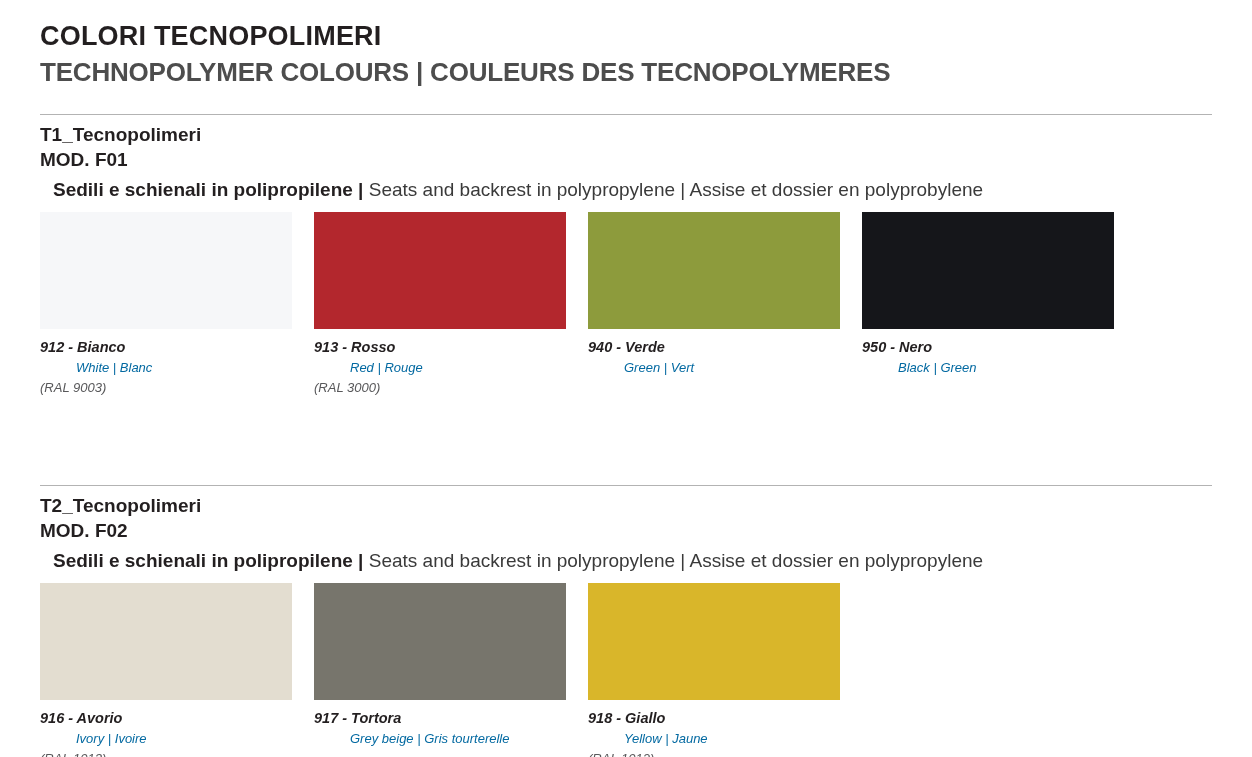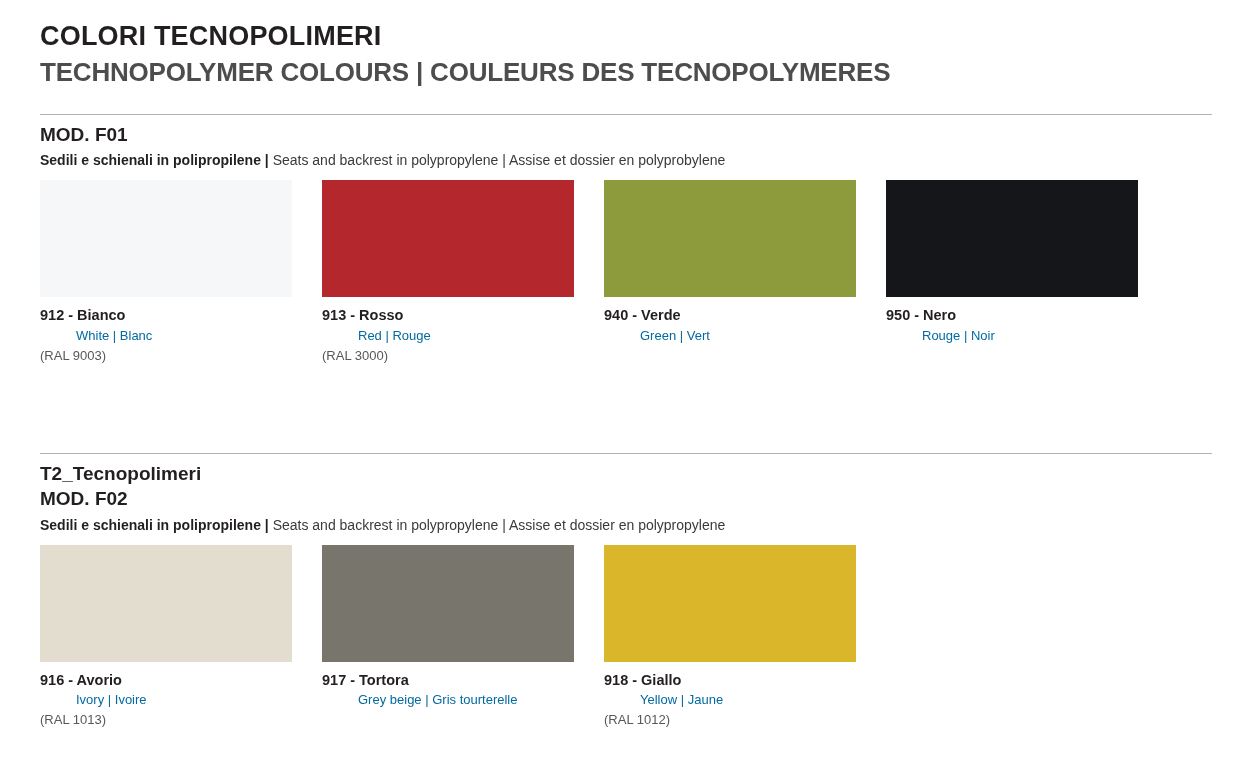--- a/index.html
+++ b/index.html
@@ -56,32 +56,33 @@
     line-height: 1.2;
   }
   .sec-model {
     font-size: 19px;
     font-weight: bold;
     color: #231f20;
     margin: 0 0 6px 0;
     line-height: 1.2;
   }
   .sec-desc {
-    font-size: 14px;
+    font-size: 19px;
     color: #3a3a3a;
-    margin: 0 0 10px 0;
+    margin: 0 0 10px 13px;
     line-height: 1.25;
   }
   .sec-desc b {
     font-weight: bold;
     color: #231f20;
   }
   .swatch-row {
     display: flex;
-    gap: 8px;
+    gap: 0;
+    font-style: italic;
   }
   .swatch-cell {
     width: 252px;
     margin-right: 22px;
   }
   .swatch-cell:last-child { margin-right: 0; }
   .swatch-chip {
     width: 252px;
     height: 117px;
     display: block;
@@ -113,20 +114,21 @@
 <div class="page">
 
   <div class="header">
     <h1 class="title-main">COLORI TECNOPOLIMERI</h1>
     <h2 class="title-sub">TECHNOPOLYMER COLOURS | COULEURS DES TECNOPOLYMERES</h2>
   </div>
 
   <div class="section-rule" style="margin-top:26px;"></div>
   <div class="section" style="margin-top:0;">
     <div class="sec-inner">
+      <div class="sec-code">T1_Tecnopolimeri</div>
       <div class="sec-model">MOD. F01</div>
       <div class="sec-desc"><b>Sedili e schienali in polipropilene |</b><span> Seats and backrest in polypropylene | Assise et dossier en polyprobylene</span></div>
 
       <div class="swatch-row">
         <div class="swatch-cell">
           <div class="swatch-chip" style="background:#f6f7f9"></div>
           <div class="swatch-name">912 - Bianco</div>
           <div class="swatch-trans">White | Blanc</div>
           <div class="swatch-ref">(RAL 9003)</div>
         </div>
@@ -137,21 +139,21 @@
           <div class="swatch-ref">(RAL 3000)</div>
         </div>
         <div class="swatch-cell">
           <div class="swatch-chip" style="background:#8d9b3c"></div>
           <div class="swatch-name">940 - Verde</div>
           <div class="swatch-trans">Green | Vert</div>
         </div>
         <div class="swatch-cell">
           <div class="swatch-chip" style="background:#15161a"></div>
           <div class="swatch-name">950 - Nero</div>
-          <div class="swatch-trans">Rouge | Noir</div>
+          <div class="swatch-trans">Black | Green</div>
           <div class="swatch-ref"></div>
         </div>
       </div>
     </div>
   </div>
 
   <div class="section-rule" style="margin-top:88px;"></div>
   <div class="section" style="margin-top:0;">
     <div class="sec-inner">
       <div class="sec-code">T2_Tecnopolimeri</div>

